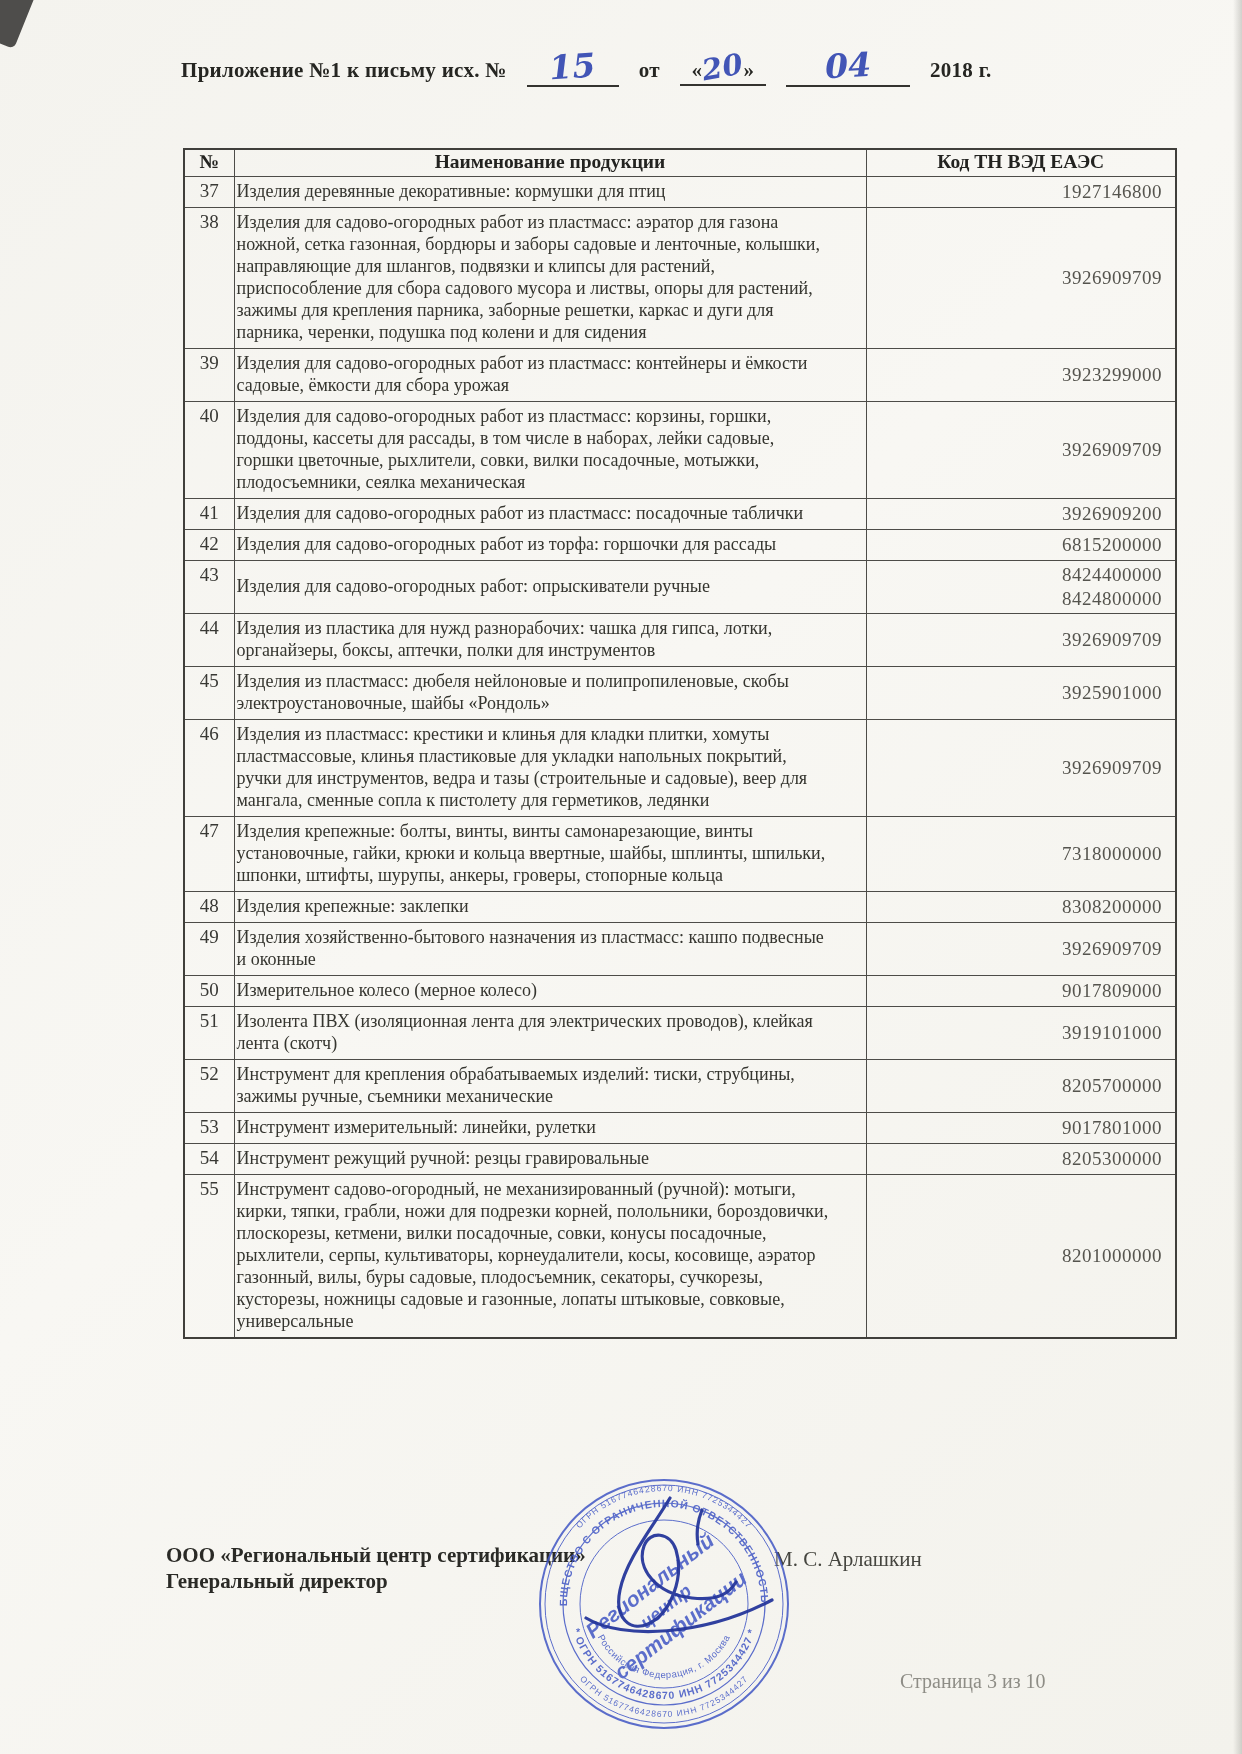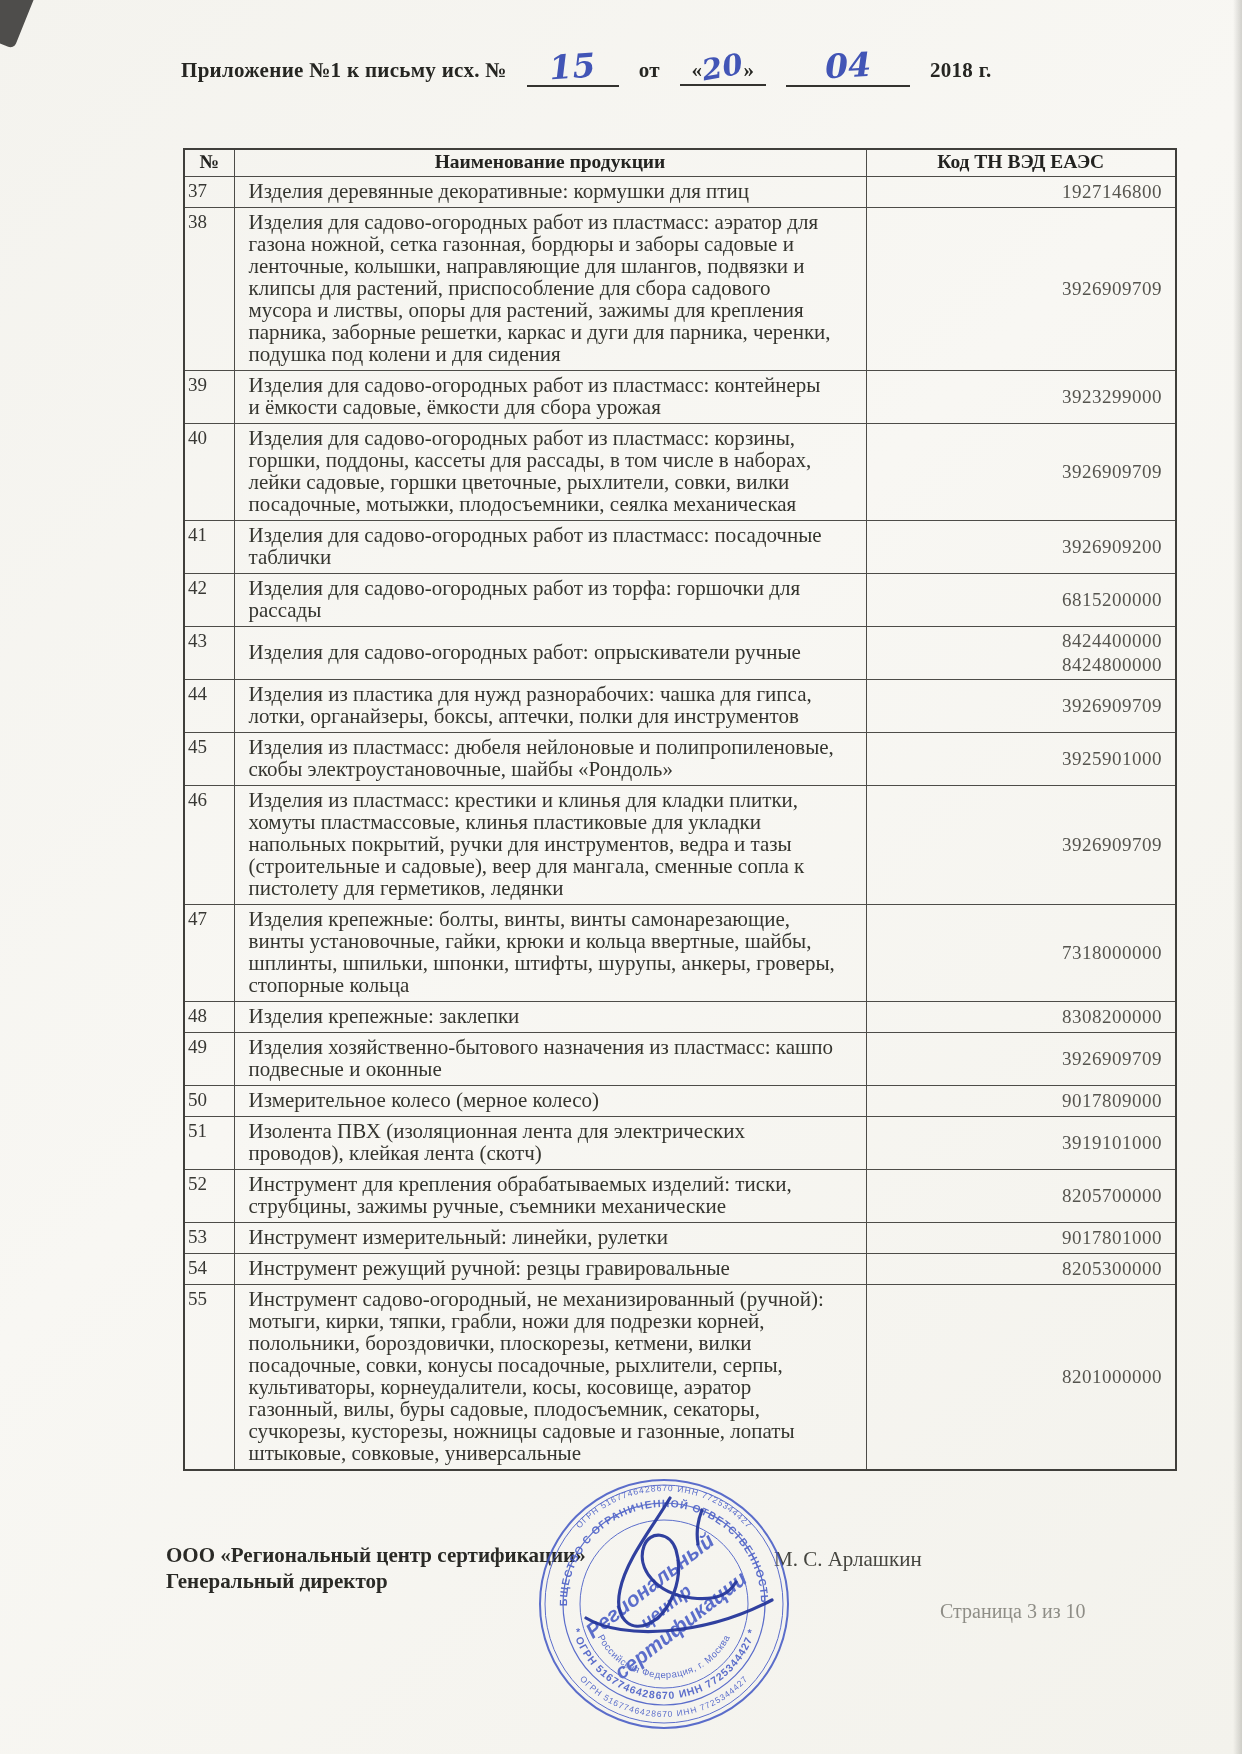--- a/index.html
+++ b/index.html
@@ -28,32 +28,32 @@
   .n15 { display:inline-block; font-size:33px; transform:rotate(-4deg) translateY(1px); }
   .n20 { display:inline-block; font-size:29px; transform:rotate(-10deg); }
   .n04 { display:inline-block; font-size:33px; transform:rotate(-3deg); }
 
   
   table.products { position:absolute; left:183px; top:148px; width:992px;
     border-collapse:collapse; table-layout:fixed; }
   table.products, table.products th, table.products td { border:1px solid #4d4c48; }
   table.products { border:2px solid #403f3b; }
   th { font-size:19.5px; font-weight:bold; color:#232320; padding:1px 4px 3px; }
-  td.c-num { text-align:left; vertical-align:top; font-size:19px; padding:3px 3px 2px; color:#383834; }
-  td.c-name { font-size:21px; line-height:22px; vertical-align:top;
-    padding:3px 30px 5px 14px; color:#35352f; }
+  td.c-num { text-align:center; vertical-align:top; font-size:19px; padding:3px 3px 2px; color:#383834; }
+  td.c-name { font-size:18px; line-height:22px; vertical-align:top;
+    padding:3px 30px 5px 2px; color:#35352f; }
   td.c-name.v-center { vertical-align:middle;margin-top:44px; }
   td.c-code { font-size:19px; text-align:right; vertical-align:middle;
     padding:2px 13px; color:#55544e; letter-spacing:.5px; white-space:pre-line; line-height:24px; }
 
   
   .sig-title { position:absolute; left:166px; top:1569px; font-size:21px; font-weight:bold; color:#2a2a26; }
   .sig-company { position:absolute; left:166px; top:1543px; font-size:21px; font-weight:bold; color:#2a2a26; }
   .sig-name { position:absolute; left:774px; top:1547px; font-size:21px; color:#45453f; }
-  .page-label { position:absolute; left:900px; top:1600px; font-size:20px; color:#8e8d86;margin-left:40px; }
+  .page-label { position:absolute; left:900px; top:1670px; font-size:20px; color:#8e8d86; }
 
   .stamp { position:absolute; left:538px; top:1478px; opacity:.84; }
   .stamp text { font-family:"Liberation Sans","DejaVu Sans",sans-serif; fill:#3e54c4; }
   .signature { position:absolute; left:552px; top:1488px; }
 </style>
 </head>
 <body>
 
 <div class="page">
 

